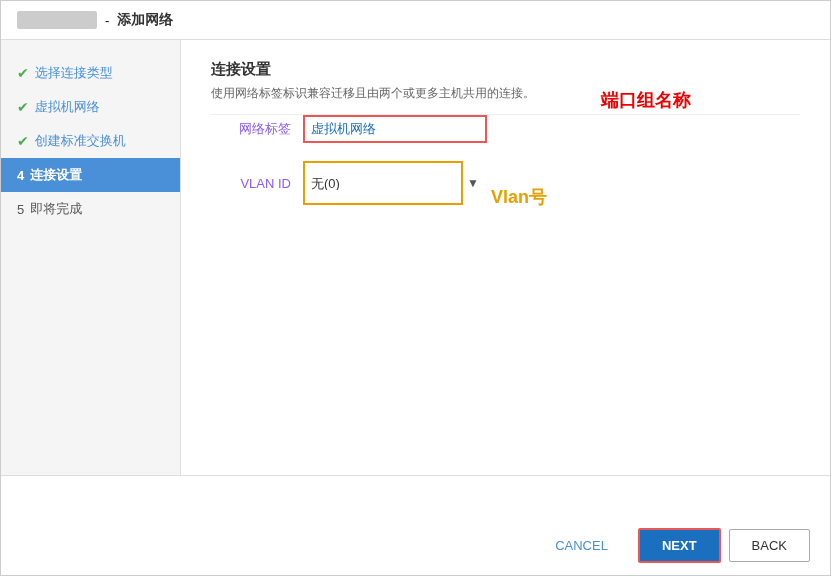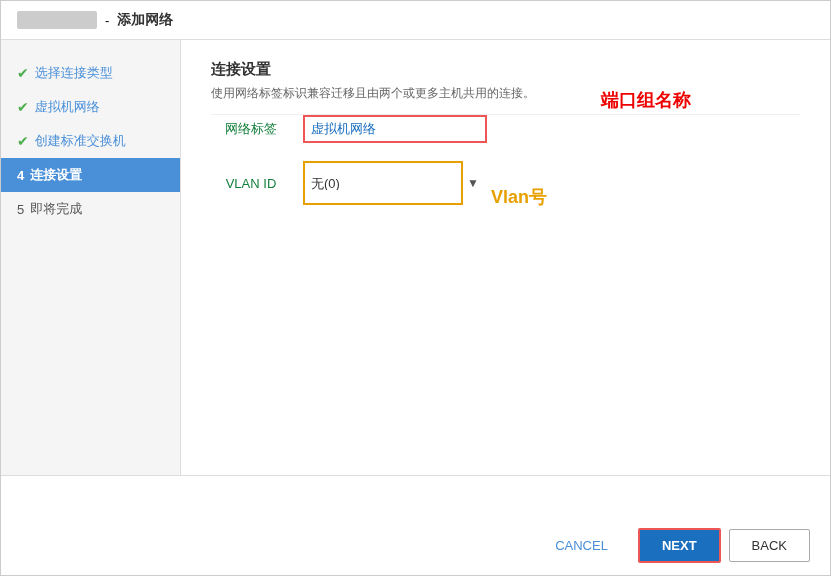--- a/index.html
+++ b/index.html
@@ -93,23 +93,23 @@
       padding-bottom: 12px;
     }
     .form-row {
       display: flex;
       align-items: center;
       margin-bottom: 18px;
       gap: 12px;
     }
     .form-label {
       width: 80px;
-      color: #15803d;
-      font-size: 13px;
-      text-align: center;
+      color: #8b5cf6;
+      font-size: 13px;
+      text-align: right;
     }
     .form-input {
       width: 184px;
       height: 28px;
       border: 2px solid #e55;
       padding: 0 6px;
       font-size: 13px;
       color: #1a6fbf;
       outline: none;
       background: #fff;

